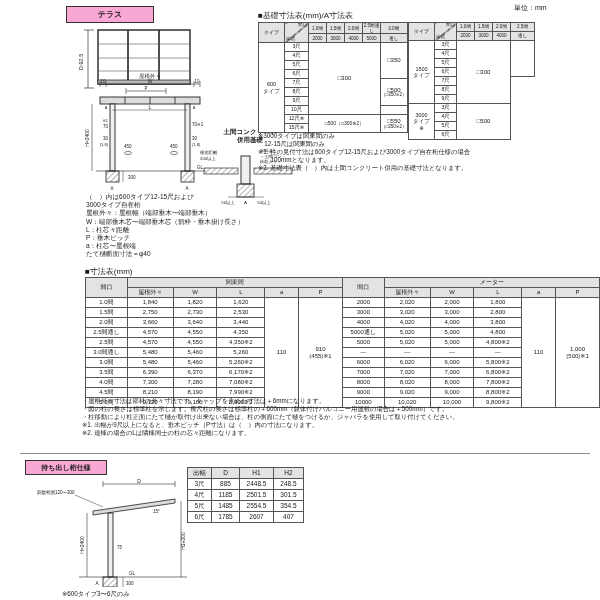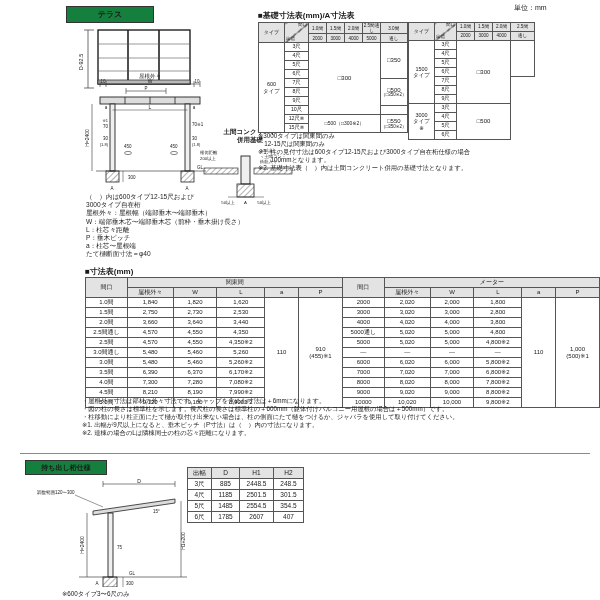--- a/index.html
+++ b/index.html
@@ -1,20 +1,20 @@
 <!DOCTYPE html>
 <html><head>
 <meta charset="utf-8">
 <style>
   html,body{margin:0;padding:0;}
   body{width:600px;height:600px;position:relative;background:#ffffff;color:#1b1b1b;
        font-family:"Liberation Sans","DejaVu Sans",sans-serif;overflow:hidden;}
   .abs{position:absolute;}
-  .boxlabel{border:1px solid #333;text-align:center;font-weight:bold;background:#15803d;}
-  .sect-title{font-weight:bold;font-size:8px;}
+  .boxlabel{border:1px solid #333;text-align:center;font-weight:bold;background:#f9a8d4;}
+  .sect-title{font-weight:normal;font-size:8px;}
   table{border-collapse:collapse;table-layout:fixed;}
   td,th{border:1px solid #555;font-weight:normal;text-align:center;vertical-align:middle;
         padding:0;font-size:6px;line-height:1.1;overflow:hidden;}
   th{background:#e3e3e3;}
   .ft td,.ft th{height:8px;}
   .dt td{height:9px;}
   .dt th{height:9px;}
   .bt td,.bt th{height:10px;font-size:6.5px;}
   .typecell{background:#fff;font-size:5.5px;line-height:1.15;}
   .diag{position:relative;background:#e3e3e3 linear-gradient(to bottom right,transparent 48%,#555 48%,#555 52%,transparent 52%);}

